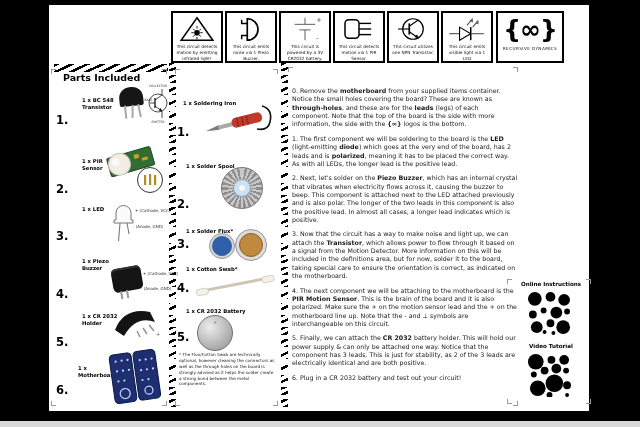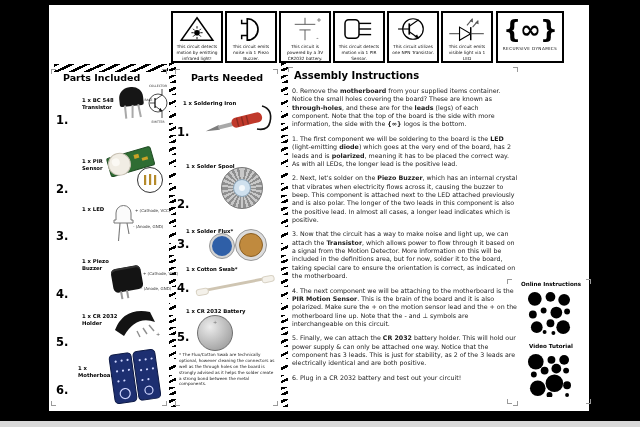--- a/index.html
+++ b/index.html
@@ -164,22 +164,20 @@
       </div>
       <div class="badge-caption">This circuit emits visible light via 1 LED</div>
     </div>
 
     <div class="logo-box">
       <div class="logo-symbol">{∞}</div>
       <div class="logo-brand">Recursive Dynamics</div>
     </div>
 
     <div class="col-header" style="left:14px;top:67px;width:114px;text-align:left">Parts Included</div>
-    <div class="col-header" style="left:128px;top:67px;width:100px;text-align:center">Parts Needed</div>
-    <div class="col-header" style="left:245px;top:65px;font-size:10px">Assembly Instructions</div>
     <div class="vdivider" style="left:120px"></div>
     <div class="vdivider" style="left:232px"></div>
 
     <div class="plabel" style="left:33px;top:92px">1 x BC 548
 Transistor</div>
     <div class="to92">
         <i style="left:4px"></i>
         <i style="left:11px;transform:rotate(6deg)"></i>
         <i style="left:18px;transform:rotate(-6deg)"></i>
       </div>

